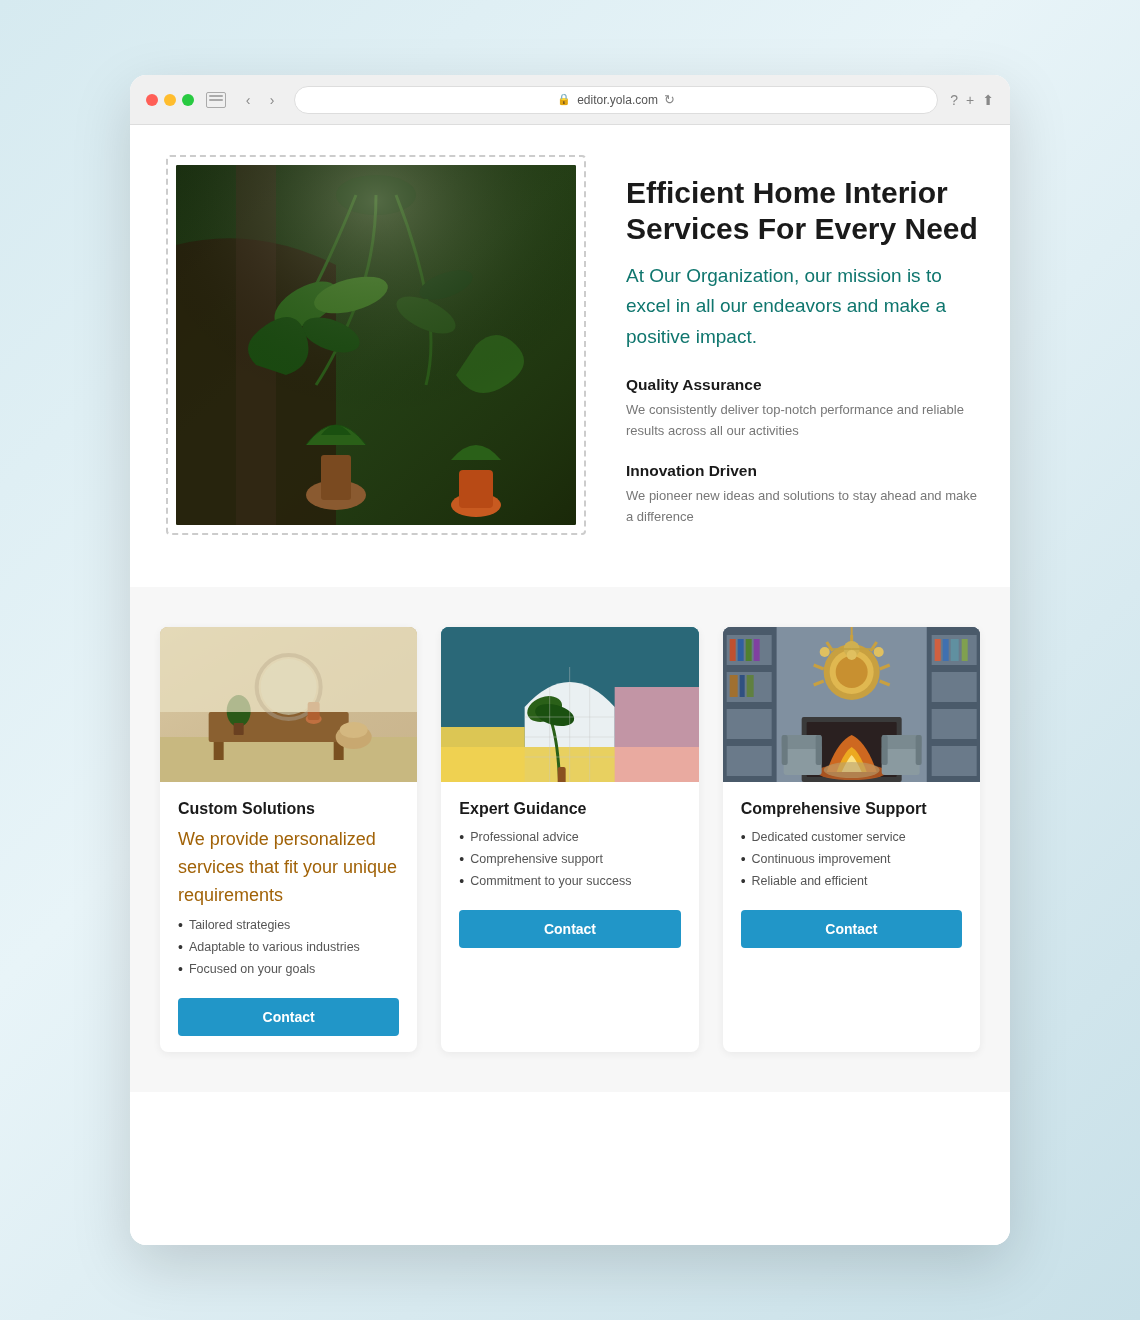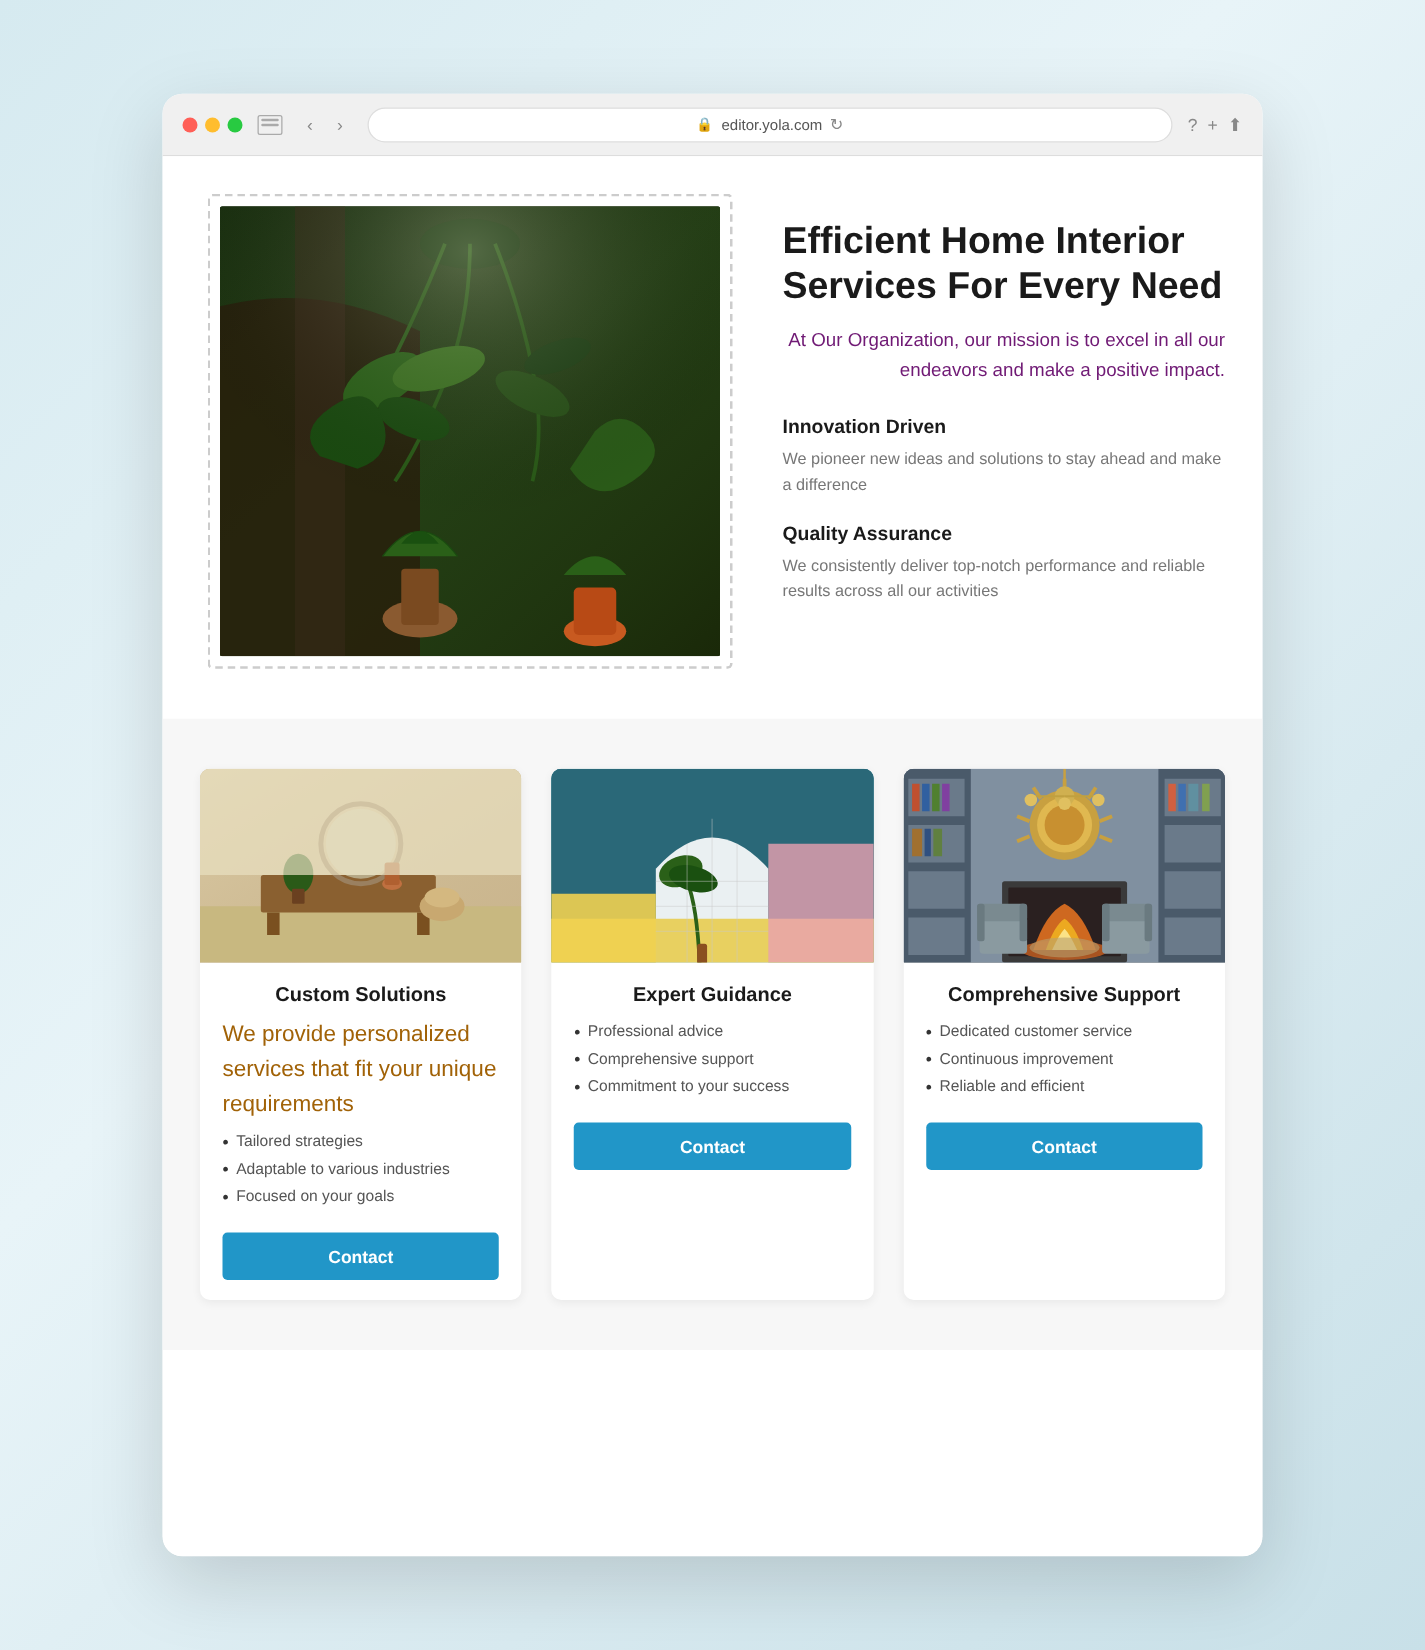--- a/index.html
+++ b/index.html
@@ -175,25 +175,24 @@
 
     .hero-title {
       font-size: 30px;
       font-weight: 800;
       color: #1a1a1a;
       line-height: 1.2;
       margin-bottom: 14px;
     }
 
     .hero-description {
-      font-size: 15px;
-      color: #701a75;
+      font-size: 19px;
+      color: #0f766e;
       line-height: 1.6;
       margin-bottom: 24px;
-      text-align: right;
     }
 
     .feature-block {
       margin-bottom: 20px;
     }
 
     .feature-title {
       font-size: 15.5px;
       font-weight: 700;
       color: #1a1a1a;
@@ -234,21 +233,20 @@
 
     .card-body {
       padding: 18px 18px 16px;
     }
 
     .card-title {
       font-size: 16px;
       font-weight: 700;
       color: #1a1a1a;
       margin-bottom: 8px;
-      text-align: center;
     }
 
     .card-desc {
       font-size: 18px;
       color: #a16207;
       line-height: 1.55;
       margin-bottom: 4px;
     }
 
     .card-list {
@@ -393,27 +391,27 @@
             </defs>
           </svg>
         </div>
       </div>
 
       <div class="hero-text">
         <h1 class="hero-title">Efficient Home Interior Services For Every Need</h1>
         <p class="hero-description">At Our Organization, our mission is to excel in all our endeavors and make a positive impact.</p>
 
         <div class="feature-block">
+          <div class="feature-title">Quality Assurance</div>
+          <div class="feature-desc">We consistently deliver top-notch performance and reliable results across all our activities</div>
+        </div>
+
+        <div class="feature-block">
           <div class="feature-title">Innovation Driven</div>
           <div class="feature-desc">We pioneer new ideas and solutions to stay ahead and make a difference</div>
-        </div>
-
-        <div class="feature-block">
-          <div class="feature-title">Quality Assurance</div>
-          <div class="feature-desc">We consistently deliver top-notch performance and reliable results across all our activities</div>
         </div>
       </div>
     </div>
 
     <div class="cards-section">
       <div class="cards-grid">
 
         <div class="card">
           <div class="card-image room-1">
             <svg width="100%" height="155" viewBox="0 0 260 155" xmlns="http://www.w3.org/2000/svg" preserveAspectRatio="xMidYMid slice">

